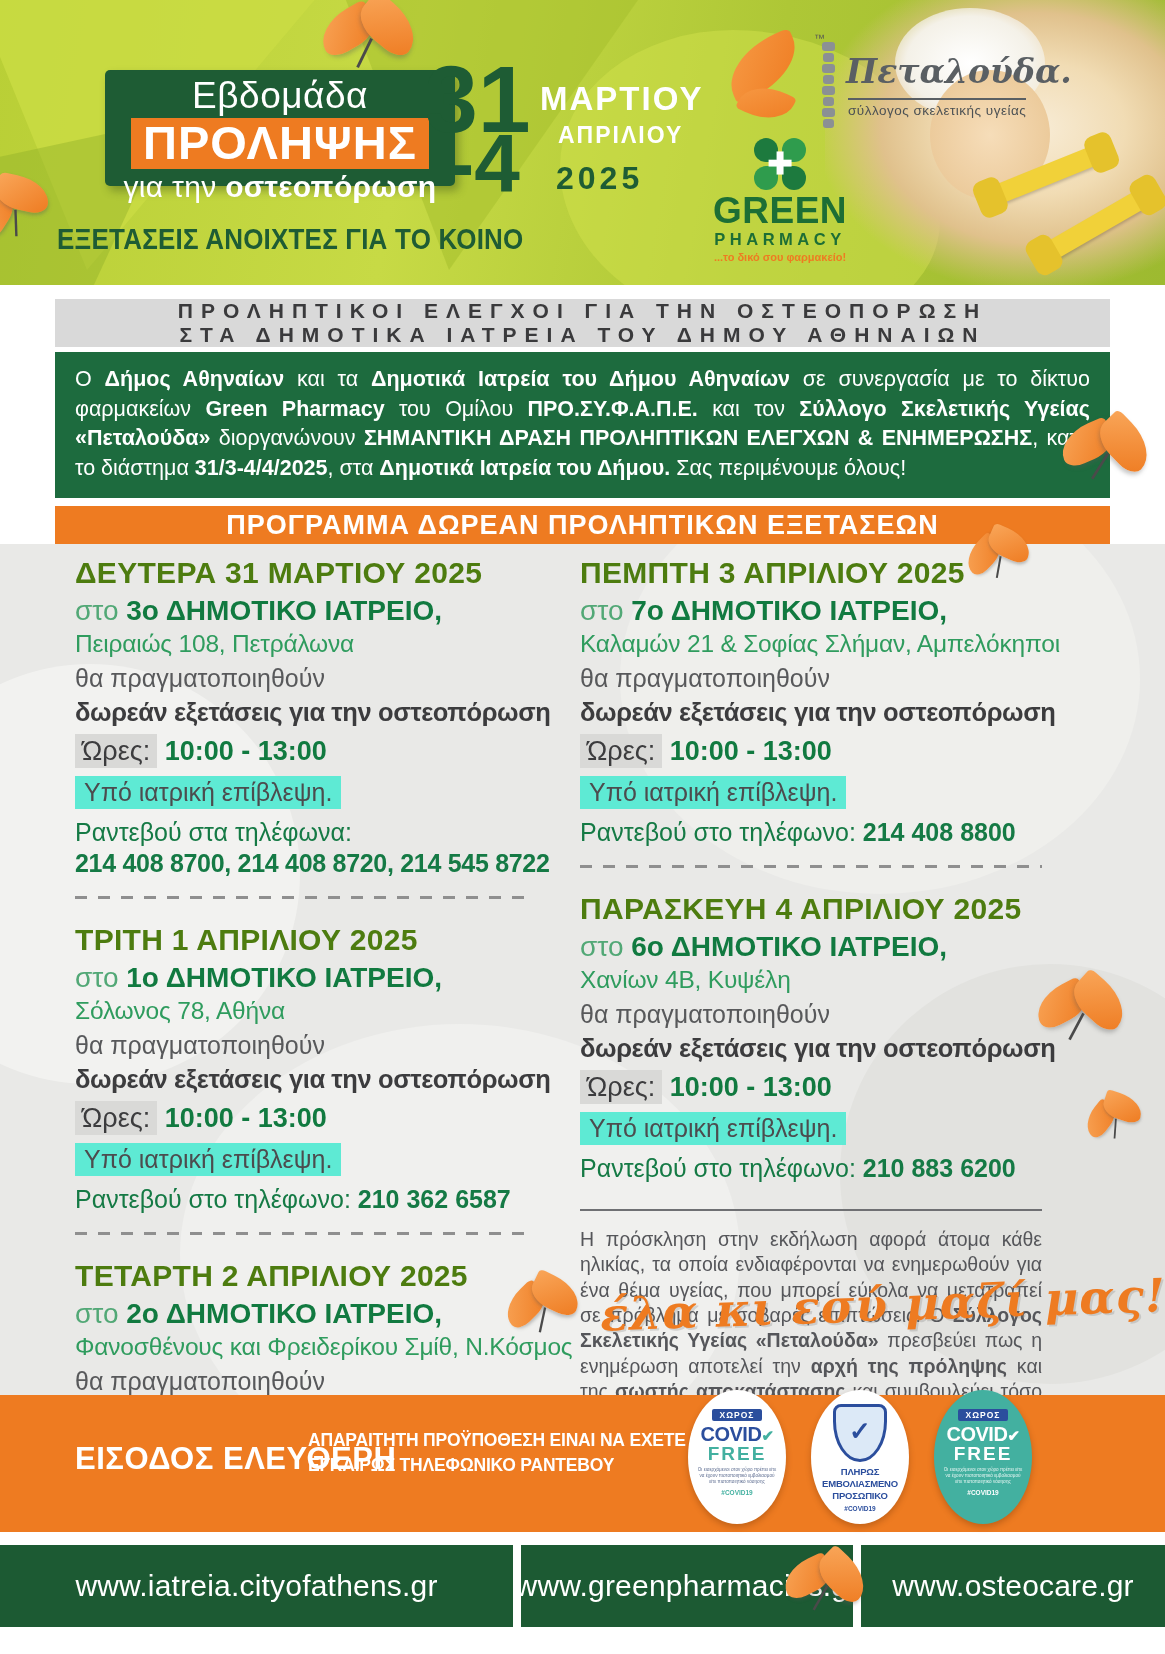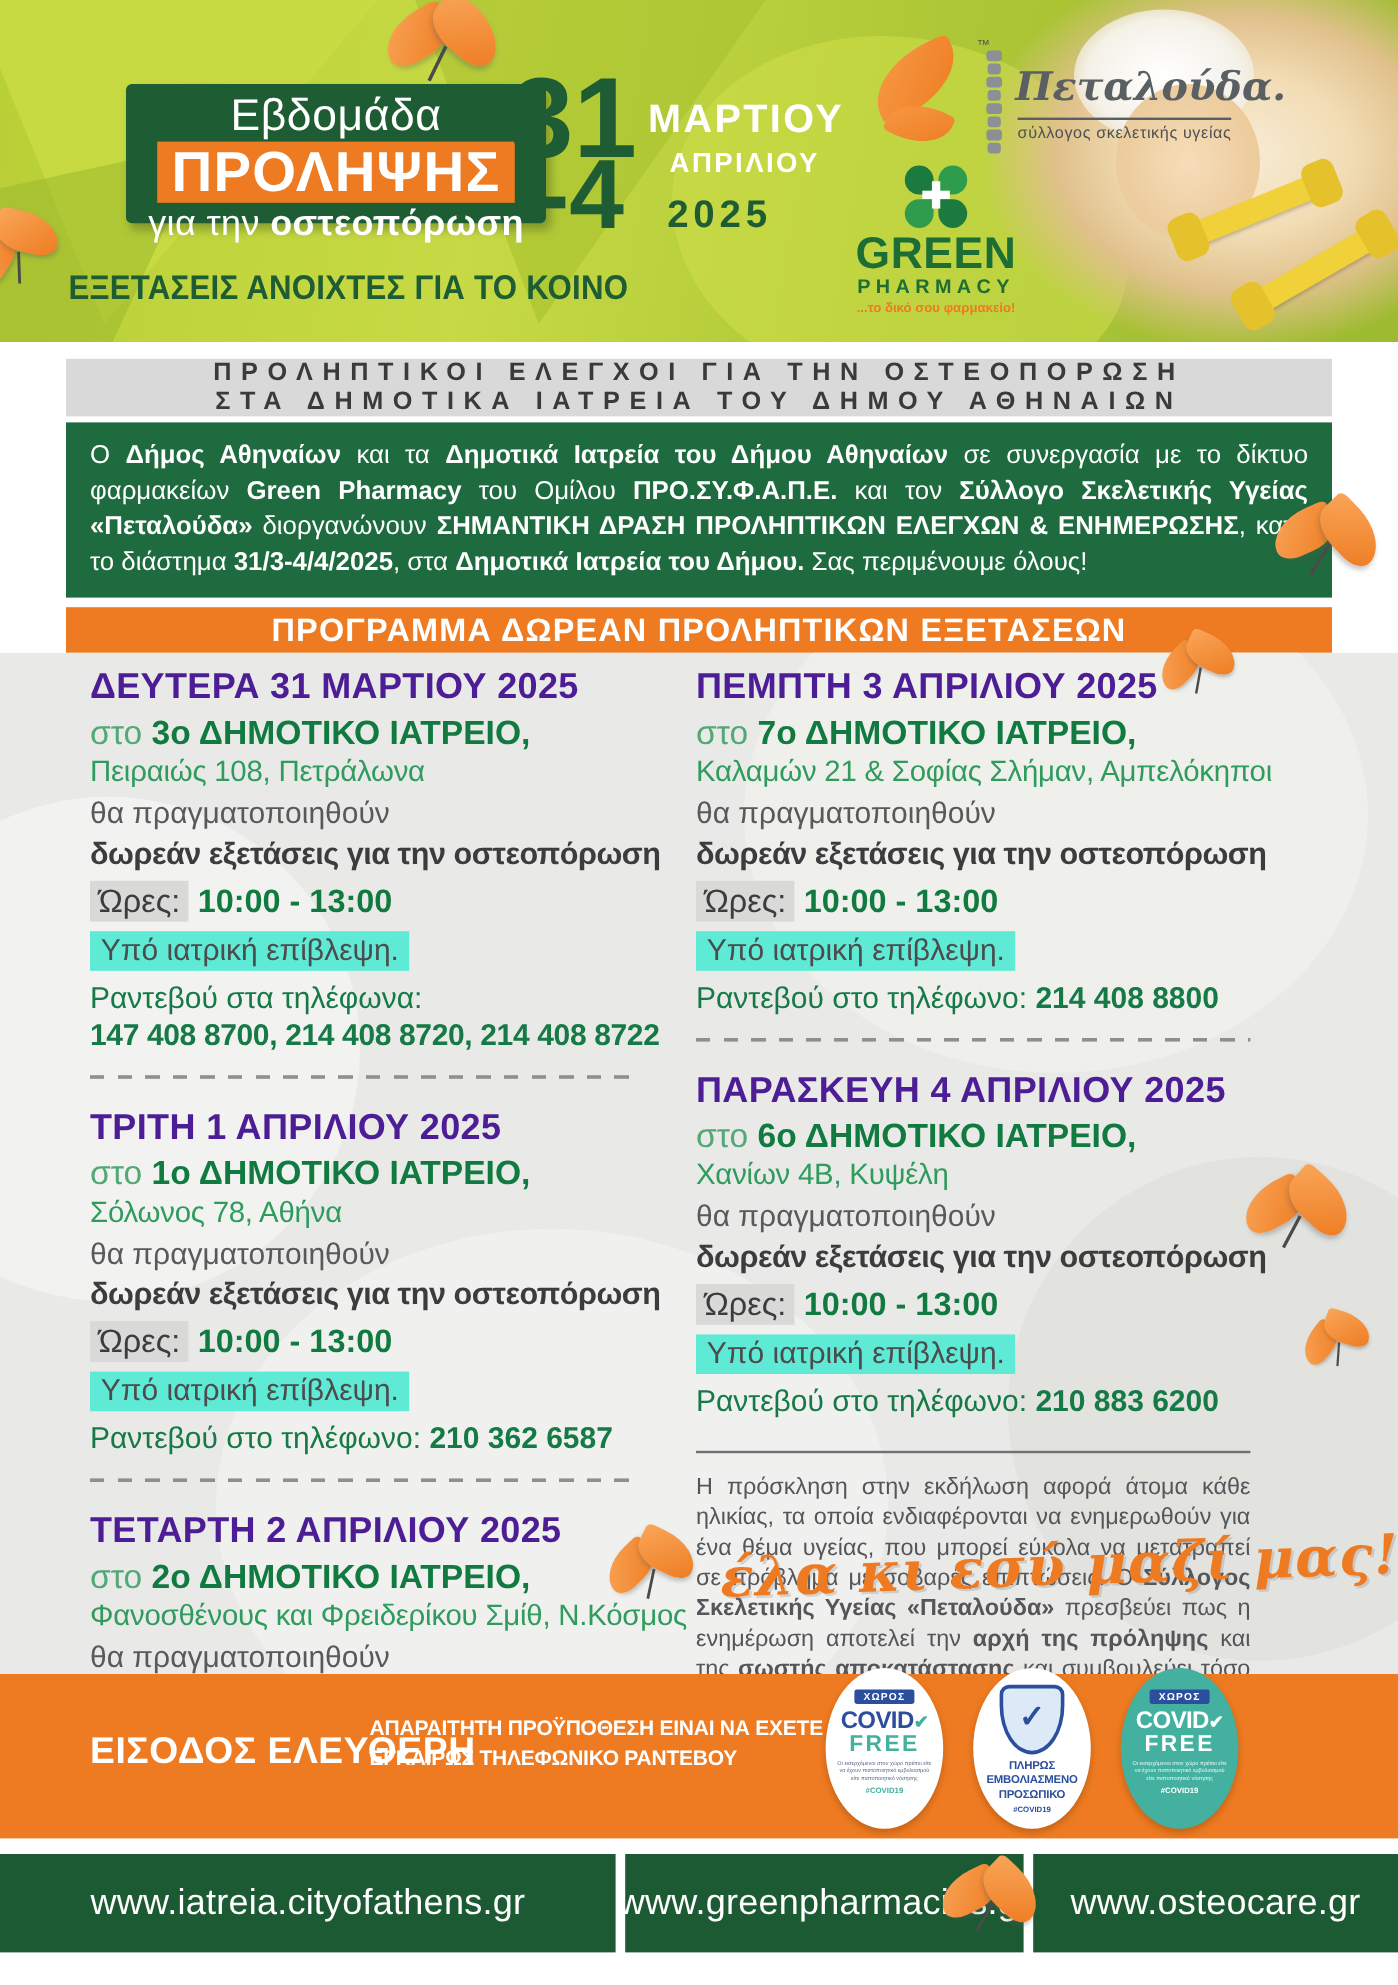--- a/index.html
+++ b/index.html
@@ -84,21 +84,21 @@
   .bodyarea{position:absolute;left:0;top:544px;width:1165px;height:851px;background:#e9e9e7;overflow:hidden;}
   .blob{position:absolute;border-radius:50%;}
   .blobA{left:-120px;top:120px;width:420px;height:420px;background:#f2f2f0;}
   .blobB{left:620px;top:-80px;width:520px;height:430px;background:#efefec;}
   .blobC{left:180px;top:480px;width:560px;height:460px;background:#f0f0ee;}
   .blobD{left:840px;top:420px;width:420px;height:420px;background:#e2e2df;}
 
   .col-left{position:absolute;left:75px;top:12px;width:458px;}
   .col-right{position:absolute;left:580px;top:12px;width:462px;}
 
-  .day{color:#4c1d95;font-weight:800;font-size:30px;letter-spacing:.3px;margin-bottom:5px;white-space:nowrap;}
+  .day{color:#4d7c0f;font-weight:800;font-size:30px;letter-spacing:.3px;margin-bottom:5px;white-space:nowrap;}
   .loc{font-size:28px;margin-bottom:3px;white-space:nowrap;}
   .loc .pfx{color:#52a876;}
   .loc b{color:#117a40;font-weight:800;}
   .addr{font-size:24.5px;color:#2f9c5e;margin-bottom:6px;white-space:nowrap;letter-spacing:-.2px;}
   .will{font-size:25px;color:#58595b;margin-bottom:5px;}
   .free{font-size:25.5px;color:#3c3c3e;font-weight:800;margin-bottom:9px;letter-spacing:-.4px;white-space:nowrap;}
   .hours{font-size:27px;margin-bottom:9px;}
   .hours .hl{background:#d9d9d7;color:#3c3c3e;padding:2px 7px;}
   .hours .val{color:#117a40;font-weight:800;}
   .supwrap{margin-bottom:9px;}
@@ -243,21 +243,21 @@
     <div class="col-left">
 
       <div class="entry">
         <div class="day">ΔΕΥΤΕΡΑ 31 ΜΑΡΤΙΟΥ 2025</div>
         <div class="loc"><span class="pfx">στο </span><b>3ο ΔΗΜΟΤΙΚΟ ΙΑΤΡΕΙΟ,</b></div>
         <div class="addr">Πειραιώς 108, Πετράλωνα</div>
         <div class="will">θα πραγματοποιηθούν</div>
         <div class="free">δωρεάν εξετάσεις για την οστεοπόρωση</div>
         <div class="hours"><span class="hl">Ώρες:</span> <span class="val">10:00 - 13:00</span></div>
         <div class="supwrap"><span class="sup">Υπό ιατρική επίβλεψη.</span></div>
-        <div class="phone stack"><span>Ραντεβού στα τηλέφωνα:</span><b>147 408 8700, 214 408 8720, 214 408 8722</b></div>
+        <div class="phone stack"><span>Ραντεβού στα τηλέφωνα:</span><b>214 408 8700, 214 408 8720, 214 545 8722</b></div>
       </div>
 
       <div class="sep"></div>
 
       <div class="entry">
         <div class="day">ΤΡΙΤΗ 1 ΑΠΡΙΛΙΟΥ 2025</div>
         <div class="loc"><span class="pfx">στο </span><b>1ο ΔΗΜΟΤΙΚΟ ΙΑΤΡΕΙΟ,</b></div>
         <div class="addr">Σόλωνος 78, Αθήνα</div>
         <div class="will">θα πραγματοποιηθούν</div>
         <div class="free">δωρεάν εξετάσεις για την οστεοπόρωση</div>

